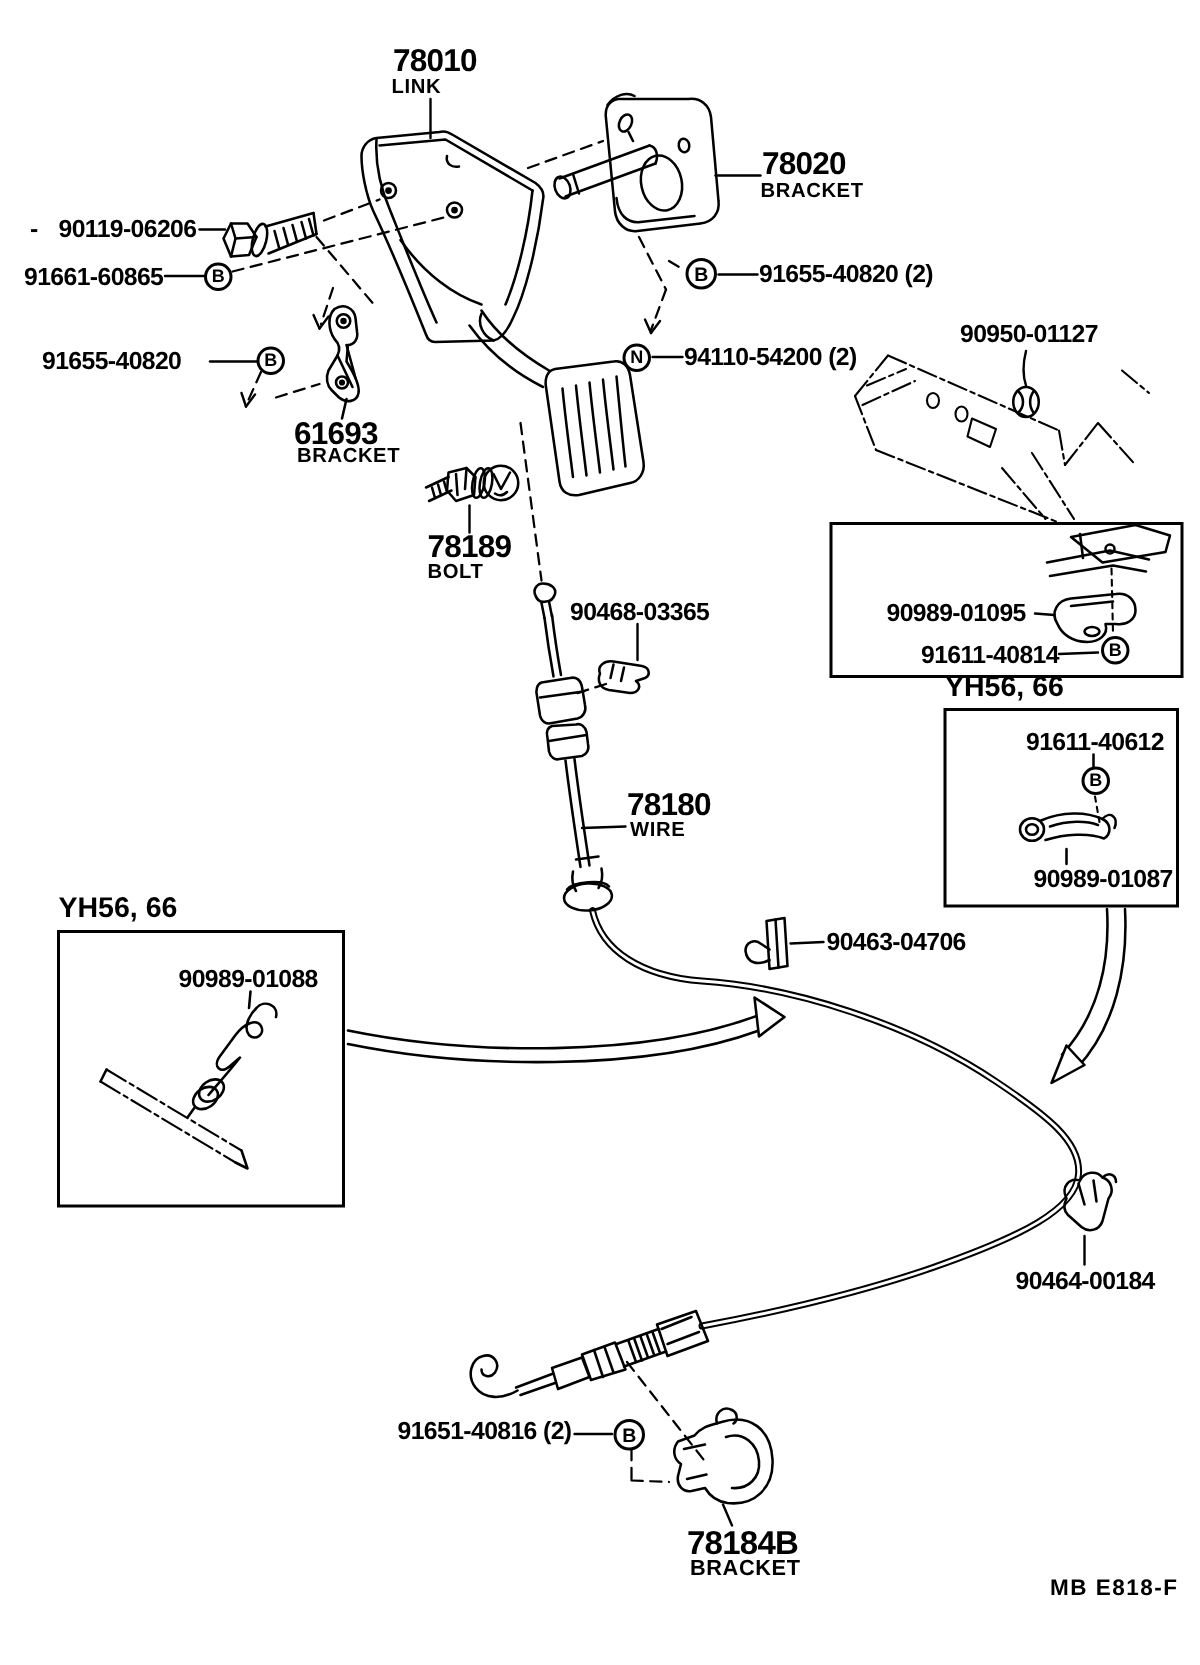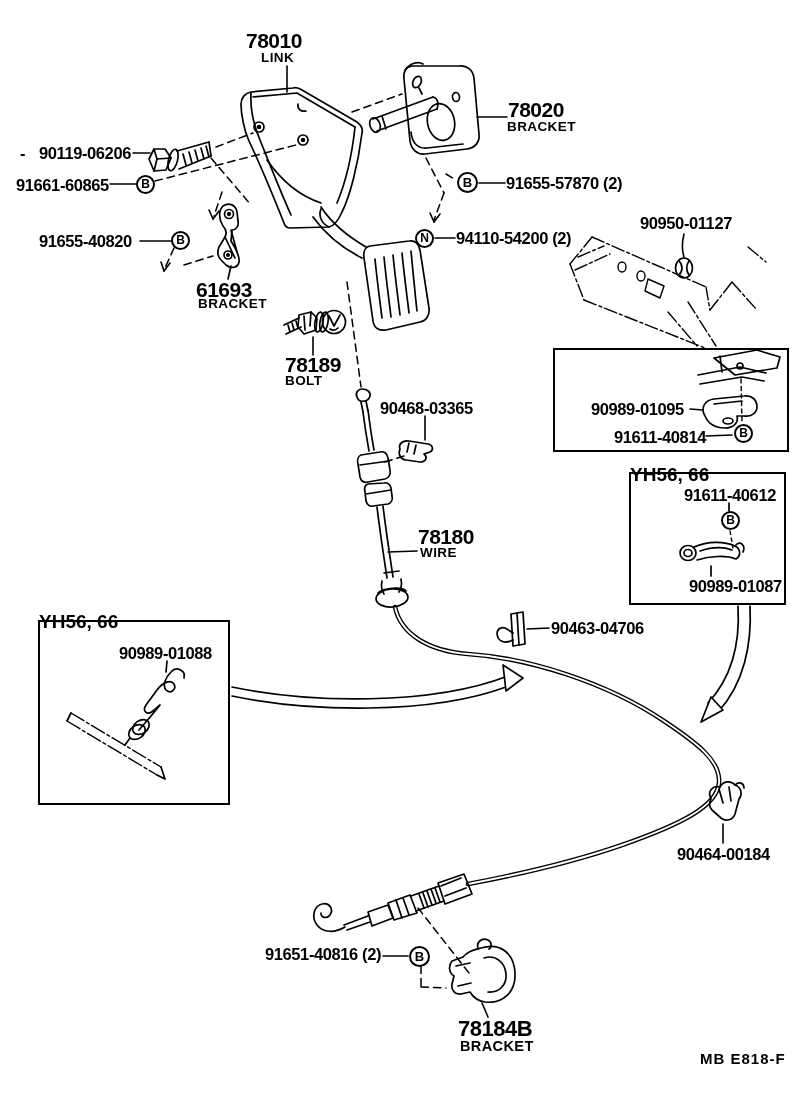--- a/index.html
+++ b/index.html
@@ -9,21 +9,21 @@
     background:#ffffff; overflow:hidden;
     font-family:"Liberation Sans", sans-serif; color:#000;
   }
   #art { position:absolute; left:0; top:0; }
   .lbl { position:absolute; white-space:nowrap; font-weight:bold; }
   .pn    { font-size:16.5px; letter-spacing:-0.4px; }
   .num21 { font-size:21px; letter-spacing:-0.5px; }
   .sub14 { font-size:13.5px; letter-spacing:0.4px; }
   .num22 { font-size:22px; letter-spacing:-0.5px; }
   .sub15 { font-size:14.5px; letter-spacing:0.4px; }
-  .cap   { font-size:19px; letter-spacing:0px;margin-top:16px; }
+  .cap   { font-size:19px; letter-spacing:0px; }
   .foot  { font-size:15px; letter-spacing:1px; }
   .badge {
     position:absolute; width:19px; height:19px; border:2px solid #000;
     border-radius:50%; font-size:12px; font-weight:bold; text-align:center;
     line-height:15px; background:#fff;
   }
   .badge.big { width:21px; height:21px; line-height:17px; font-size:13px; }
   .inset {
     position:absolute; border:2.5px solid #000; background:transparent;
   }
@@ -313,43 +313,43 @@
   <div id="box3" class="inset"></div>
 
   <div class="badge" style="left:136px;top:175px">B</div>
   <div class="badge" style="left:171px;top:231px">B</div>
   <div class="badge big" style="left:457px;top:172px">B</div>
   <div class="badge" style="left:415px;top:229px">N</div>
   <div class="badge" style="left:734px;top:424px">B</div>
   <div class="badge" style="left:721px;top:511px">B</div>
   <div class="badge big" style="left:409px;top:946px">B</div>
 
-  <div class="lbl num21" style="left:246px;top:29px">78010</div>
+  <div class="lbl num21" style="left:262px;top:29px">78010</div>
   <div class="lbl sub14" style="left:261px;top:50px">LINK</div>
 
   <div class="lbl num21" style="left:508px;top:98px">78020</div>
   <div class="lbl sub14" style="left:507px;top:119px">BRACKET</div>
 
   <div class="lbl num21" style="left:196px;top:278px">61693</div>
   <div class="lbl sub14" style="left:198px;top:296px">BRACKET</div>
 
   <div class="lbl num21" style="left:285px;top:353px">78189</div>
   <div class="lbl sub14" style="left:285px;top:373px">BOLT</div>
 
   <div class="lbl num21" style="left:418px;top:525px">78180</div>
   <div class="lbl sub14" style="left:420px;top:545px">WIRE</div>
 
   <div class="lbl num22" style="left:458px;top:1016px">78184B</div>
   <div class="lbl sub15" style="left:460px;top:1038px">BRACKET</div>
 
   <div class="lbl pn" style="left:20px;top:144px">-</div>
   <div class="lbl pn" style="left:39px;top:144px">90119-06206</div>
   <div class="lbl pn" style="left:16px;top:176px">91661-60865</div>
-  <div class="lbl pn" style="left:39px;top:232px">91655-40820</div>
-  <div class="lbl pn" style="left:506px;top:174px">91655-57870 (2)</div>
+  <div class="lbl pn" style="left:28px;top:232px">91655-40820</div>
+  <div class="lbl pn" style="left:506px;top:174px">91655-40820 (2)</div>
   <div class="lbl pn" style="left:456px;top:229px">94110-54200 (2)</div>
   <div class="lbl pn" style="left:640px;top:214px">90950-01127</div>
   <div class="lbl pn" style="left:380px;top:399px">90468-03365</div>
   <div class="lbl pn" style="left:591px;top:400px">90989-01095</div>
   <div class="lbl pn" style="left:614px;top:428px">91611-40814</div>
   <div class="lbl pn" style="left:684px;top:486px">91611-40612</div>
   <div class="lbl pn" style="left:689px;top:577px">90989-01087</div>
   <div class="lbl pn" style="left:551px;top:619px">90463-04706</div>
   <div class="lbl pn" style="left:119px;top:644px">90989-01088</div>
   <div class="lbl pn" style="left:677px;top:845px">90464-00184</div>

